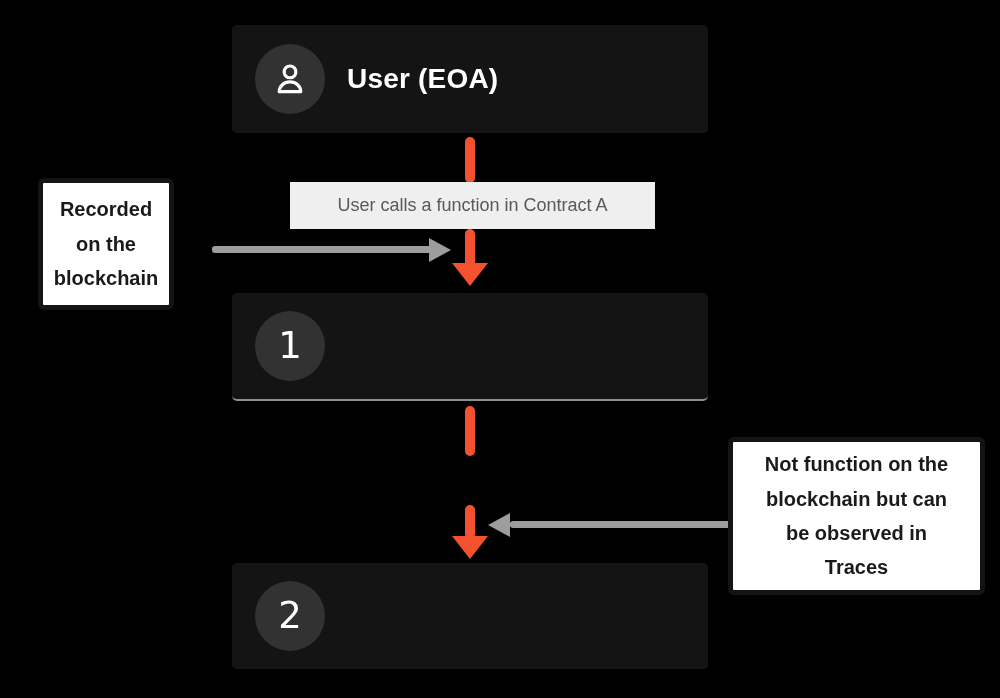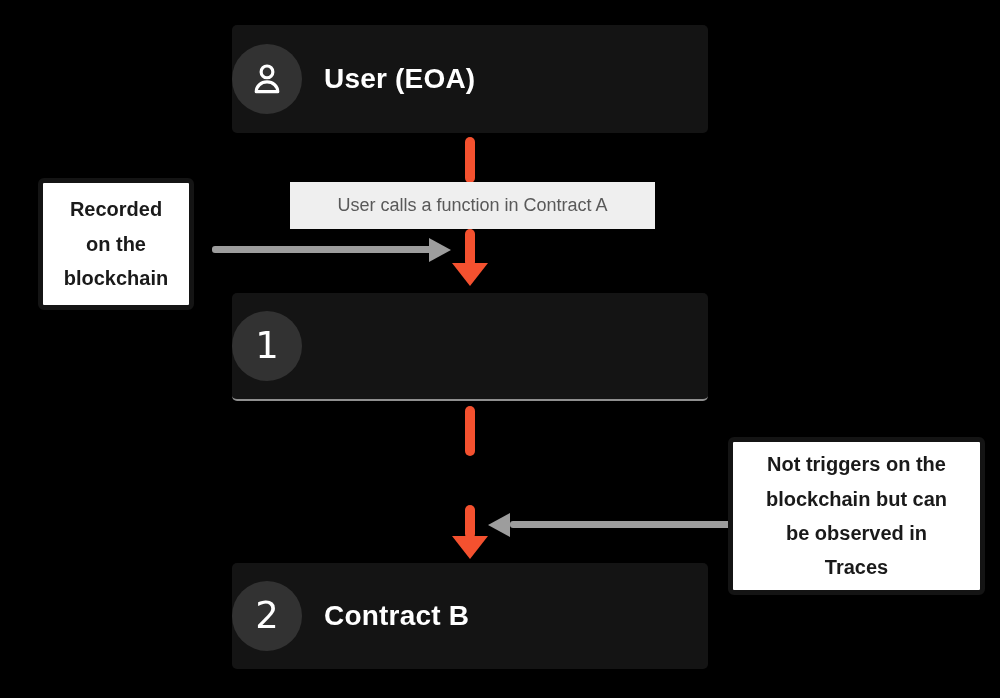--- a/index.html
+++ b/index.html
@@ -16,20 +16,21 @@
   
   .node {
     position: absolute;
     left: 232px;
     width: 476px;
     height: 108px;
     background: #141414;
     border-radius: 5px;
     display: flex;
     align-items: center;
+    padding-left: 23px;
   }
   .node.user-node      { top: 25px; }
   .node.contract-a     { top: 293px; border-bottom: 2px solid #8f8f8f; }
   .node.contract-b     { top: 563px; height: 106px; }
 
   .badge {
     width: 70px;
     height: 70px;
     border-radius: 50%;
     background: #323232;
@@ -124,21 +125,21 @@
     color: #1a1a1a;
     font-weight: 700;
     font-size: 20px;
     line-height: 1.72;
     display: flex;
     align-items: center;
     justify-content: center;
     text-align: center;
     z-index: 4;
   }
-  .callout.left-callout  { left: 38px;  top: 178px; width: 156px; height: 132px; padding: 0 17px; }
+  .callout.left-callout  { left: 38px;  top: 178px; width: 136px; height: 132px; padding: 0 17px; }
   .callout.right-callout { left: 728px; top: 437px; width: 257px; height: 158px; padding: 0 21px; }
 </style>
 </head>
 <body>
 
 <div class="stage">
 
   <div class="node user-node">
     <div class="badge">
       <svg viewBox="0 0 24 24" fill="none" stroke="#ffffff" stroke-width="2" stroke-linecap="round" stroke-linejoin="round">
@@ -161,24 +162,23 @@
   <div class="node contract-a">
     <div class="badge">
       <span class="num">1</span>
     </div>
   </div>
 
   <div class="o-shaft s2a"></div>
   <div class="o-shaft s2b"></div>
   <div class="o-head h2"></div>
 
-  <div class="callout right-callout">Not triggers on the blockchain but can be observed in Traces</div>
+  <div class="callout right-callout">Not function on the blockchain but can be observed in Traces</div>
   <div class="g-shaft g2"></div>
   <div class="g-head g2"></div>
 
   <div class="node contract-b">
     <div class="badge">
       <span class="num">2</span>
     </div>
-    <div class="node-title">Contract B</div>
   </div>
 
 </div>
 
 </body></html>

